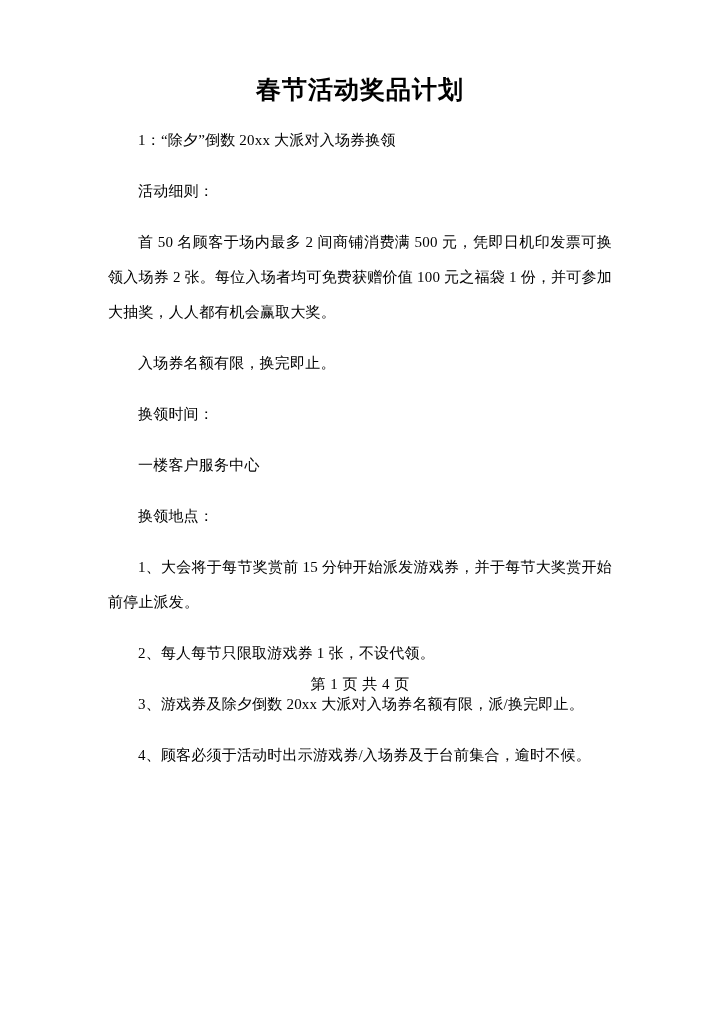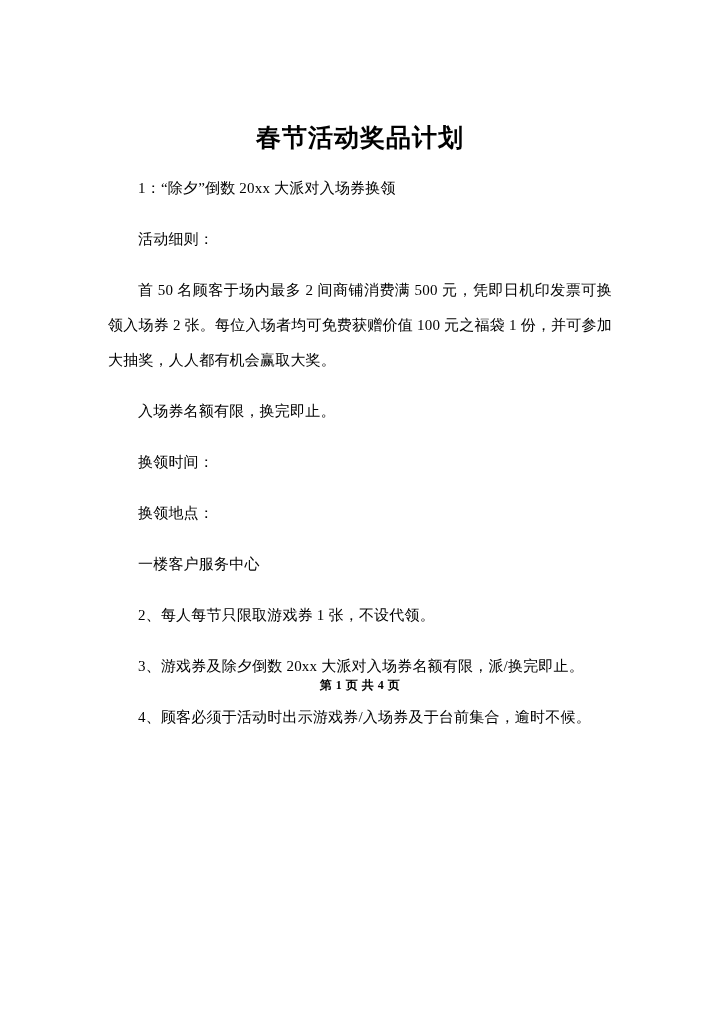--- a/index.html
+++ b/index.html
@@ -12,21 +12,21 @@
     height: 1018px;
     font-family: "Liberation Serif", "DejaVu Serif", serif;
     color: #000000;
     position: relative;
     overflow: hidden;
   }
   .page {
     width: 720px;
     height: 746px;
     box-sizing: border-box;
-    padding: 120px 92px 0 92px;
+    padding: 72px 92px 0 92px;
     position: relative;
   }
   .doc-title {
     text-align: center;
     font-size: 25px;
     font-weight: bold;
     letter-spacing: 1px;
     margin: 0 0 14px 0;
     line-height: 1.4;
   }
@@ -40,38 +40,38 @@
   }
   .indent {
     text-indent: 2em;
   }
   .footer {
     position: absolute;
     left: 0;
     right: 0;
     bottom: 52px;
     text-align: center;
-    font-size: 12px;
+    font-size: 15px;
     letter-spacing: 0.5px;
-    font-weight: bold;
   }
 </style>
 </head>
 <body>
 
 <div class="page">
 
   <h1 class="doc-title">春节活动奖品计划</h1>
 
   <p class="para indent">1：“除夕”倒数 20xx 大派对入场券换领</p>
   <p class="para indent">活动细则：</p>
   <p class="para indent">首 50 名顾客于场内最多 2 间商铺消费满 500 元，凭即日机印发票可换领入场券 2 张。每位入场者均可免费获赠价值 100 元之福袋 1 份，并可参加大抽奖，人人都有机会赢取大奖。</p>
   <p class="para indent">入场券名额有限，换完即止。</p>
   <p class="para indent">换领时间：</p>
+  <p class="para indent">一楼客户服务中心</p>
   <p class="para indent">换领地点：</p>
-  <p class="para indent">一楼客户服务中心</p>
+  <p class="para indent">1、大会将于每节奖赏前 15 分钟开始派发游戏券，并于每节大奖赏开始前停止派发。</p>
   <p class="para indent">2、每人每节只限取游戏券 1 张，不设代领。</p>
   <p class="para indent">3、游戏券及除夕倒数 20xx 大派对入场券名额有限，派/换完即止。</p>
   <p class="para indent">4、顾客必须于活动时出示游戏券/入场券及于台前集合，逾时不候。</p>
 
   <div class="footer">第 1 页 共 4 页</div>
 
 </div>
 
 </body></html>

